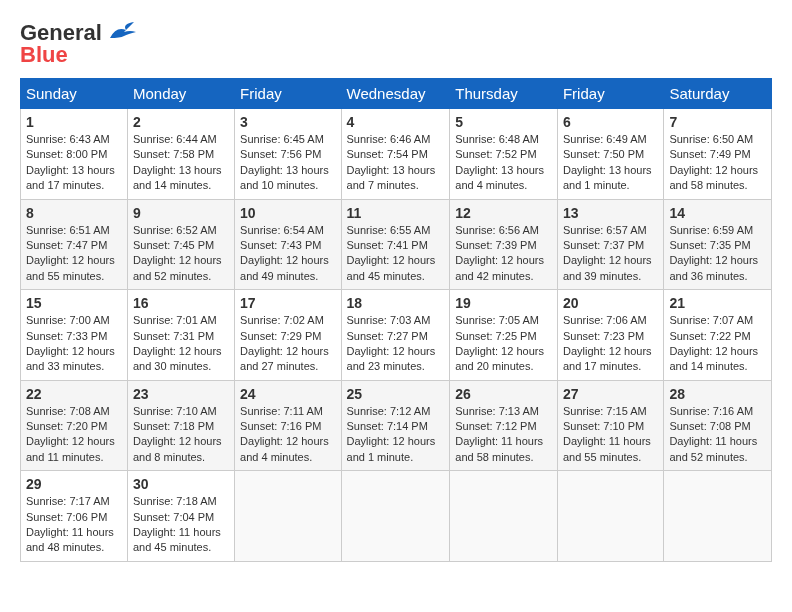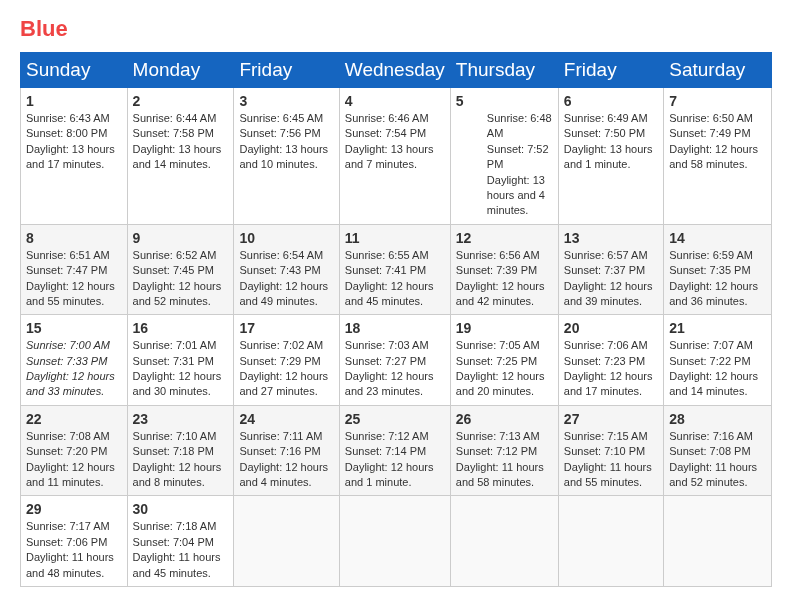--- a/index.html
+++ b/index.html
@@ -42,21 +42,21 @@
     table {
       width: 100%;
       border-collapse: collapse;
       font-size: 11px;
     }
     thead tr th {
       background-color: #1565c0;
       color: #fff;
       padding: 6px 5px;
       text-align: left;
-      font-size: 19px;
+      font-size: 15px;
       font-weight: normal;
       border: 1px solid #1565c0;
     }
     tbody tr td {
       border: 1px solid #ccc;
       padding: 5px;
       vertical-align: top;
       width: 110px;
       min-height: 80px;
     }
@@ -80,20 +80,26 @@
     }
     tbody tr:nth-child(even) td.empty {
       background-color: #f0f0f0;
     }
   </style>
 </head>
 <body>
 
 <div class="header">
   <div class="logo">
+    <div class="logo-line">
+      <span style="font-size:22px;font-weight:bold;color:#333;">General</span>
+      <svg width="32" height="22" viewBox="0 0 32 22">
+        <path d="M4 16 Q10 4 20 8 Q16 2 28 0 Q22 6 18 10 Q24 8 30 10 Q22 12 18 14 Q14 16 4 16Z" fill="#1565c0"></path>
+      </svg>
+    </div>
     <span style="font-size:22px;font-weight:bold;color:#ef4444;margin-top:-4px;">Blue</span>
   </div>
   <div class="title-block">
     <h1></h1>
     <h2></h2>
   </div>
 </div>
 
 <table>
   <thead>
@@ -128,21 +134,21 @@
 Daylight: 13 hours and 10 minutes.</div>
         </td>
         <td>
           <span class="day-number">4</span>
           <div class="day-info" style="white-space: pre-line;">Sunrise: 6:46 AM
 Sunset: 7:54 PM
 Daylight: 13 hours and 7 minutes.</div>
         </td>
         <td>
           <span class="day-number">5</span>
-          <div class="day-info" style="white-space: pre-line; margin-left: 31px;">Sunrise: 6:48 AM
+          <div class="day-info" style="white-space: pre-line;">Sunrise: 6:48 AM
 Sunset: 7:52 PM
 Daylight: 13 hours and 4 minutes.</div>
         </td>
         <td>
           <span class="day-number">6</span>
           <div class="day-info" style="white-space: pre-line;">Sunrise: 6:49 AM
 Sunset: 7:50 PM
 Daylight: 13 hours and 1 minute.</div>
         </td>
         <td>
@@ -192,21 +198,21 @@
         <td>
           <span class="day-number">14</span>
           <div class="day-info" style="white-space: pre-line;">Sunrise: 6:59 AM
 Sunset: 7:35 PM
 Daylight: 12 hours and 36 minutes.</div>
         </td>
       </tr>
       <tr>
         <td>
           <span class="day-number">15</span>
-          <div class="day-info" style="white-space: pre-line; font-style: italic;">Sunrise: 7:00 AM
+          <div class="day-info" style="white-space: pre-line;">Sunrise: 7:00 AM
 Sunset: 7:33 PM
 Daylight: 12 hours and 33 minutes.</div>
         </td>
         <td>
           <span class="day-number">16</span>
           <div class="day-info" style="white-space: pre-line;">Sunrise: 7:01 AM
 Sunset: 7:31 PM
 Daylight: 12 hours and 30 minutes.</div>
         </td>
         <td>

